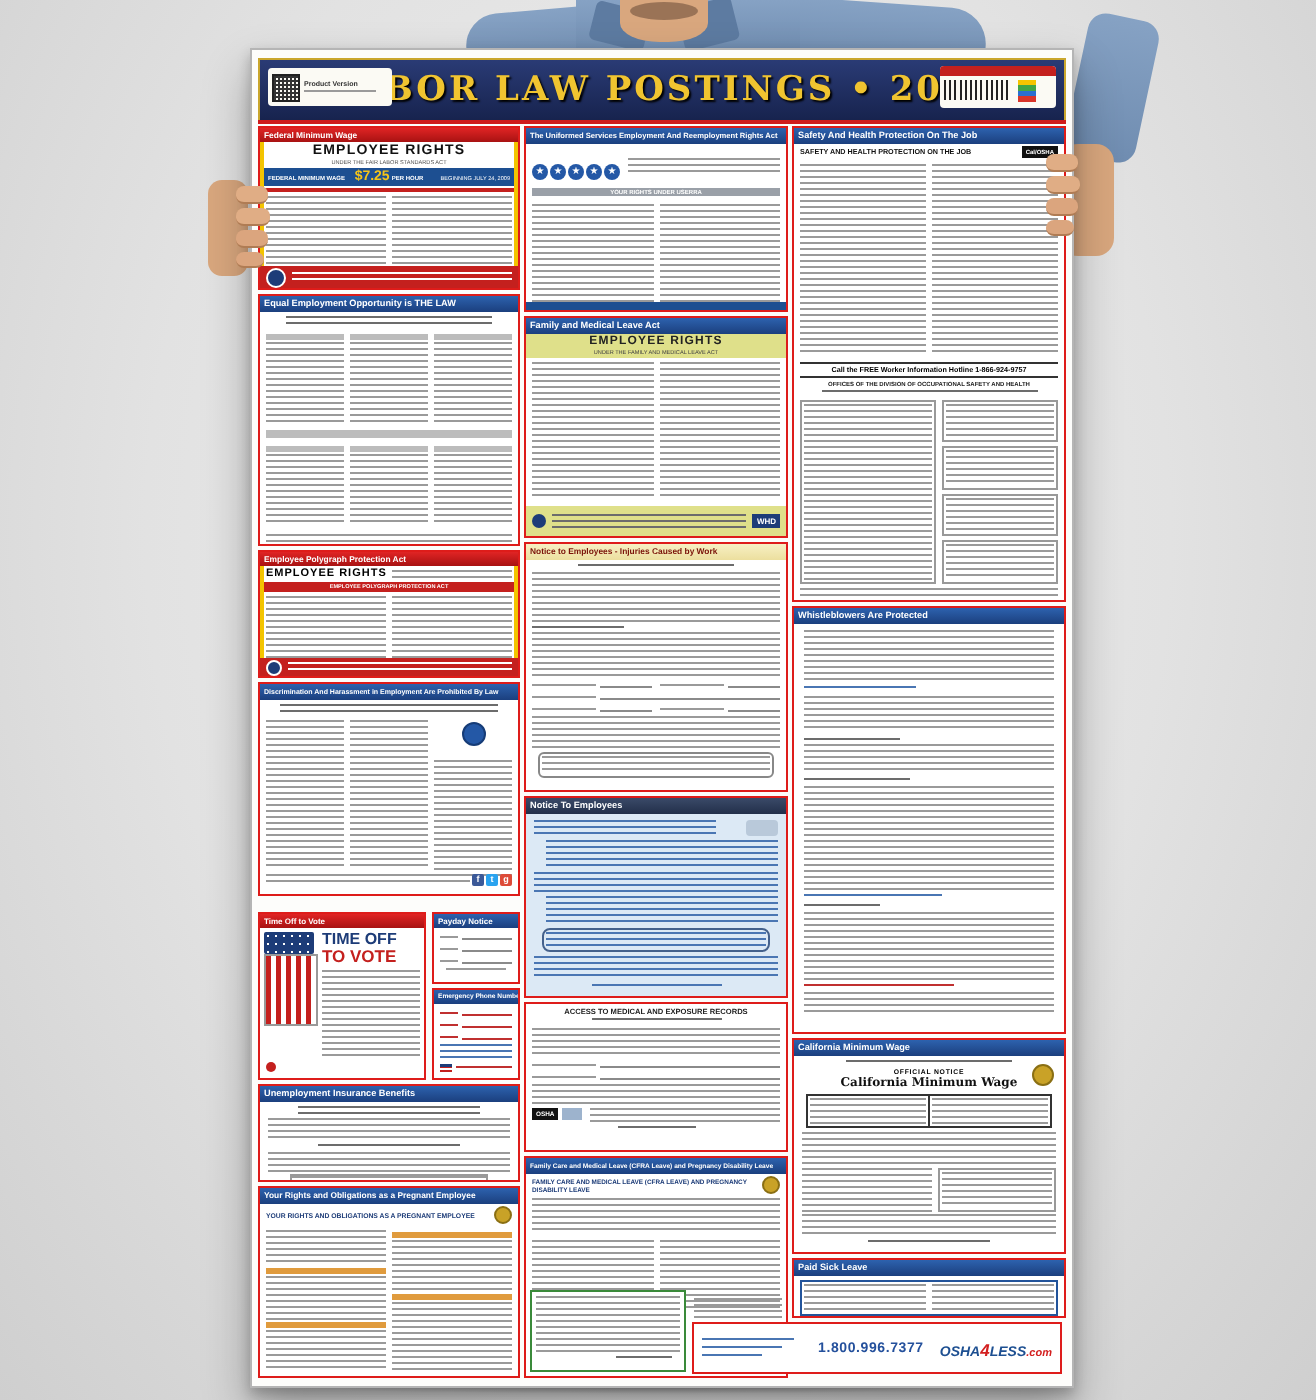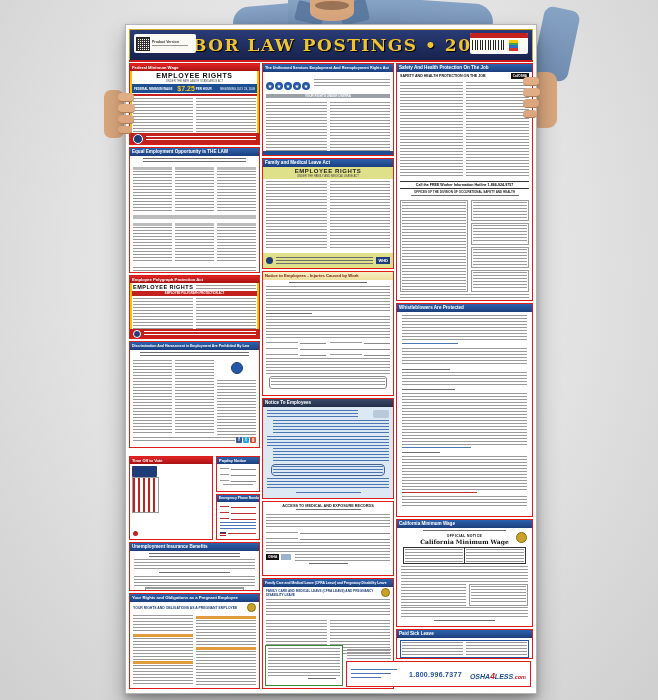--- a/index.html
+++ b/index.html
@@ -177,20 +177,25 @@
     </div>
   </div>
 
   <div class="sec" style="left:3px;top:431px;width:84px;height:84px">
     <div class="sec-h red" style="height:7px;line-height:7px;font-size:4px">Time Off to Vote</div>
     <div style="display:flex;padding:2px">
       <div style="width:27px">
         <div style="width:25px;height:11px;background:#1d3c78;border-radius:1px;background-image:radial-gradient(#fff 18%,transparent 20%);background-size:4px 4px"></div>
         <div style="width:25px;height:34px;background:repeating-linear-gradient(90deg,#c4201e 0,#c4201e 2.5px,#fff 2.5px,#fff 5px);border:0.5px solid #999"></div>
       </div>
+      <div style="flex:1;padding-left:2px">
+        <div style="font-size:8px;font-weight:bold;color:#1d3c78;line-height:8px">TIME OFF</div>
+        <div style="font-size:8.5px;font-weight:bold;color:#c4201e;line-height:9px">TO VOTE</div>
+        <div class="tl" style="height:44px;margin-top:2px"></div>
+      </div>
     </div>
     <div class="abs" style="left:3px;bottom:3px;width:5px;height:5px;border-radius:50%;background:#c4201e"></div>
   </div>
 
   <div class="sec" style="left:90px;top:431px;width:44px;height:36px">
     <div class="sec-h" style="height:7px;line-height:7px;font-size:4px">Payday Notice</div>
     <div class="formrow">
         <span class="lbl tl"></span>
         <span class="line"></span>
       </div>

